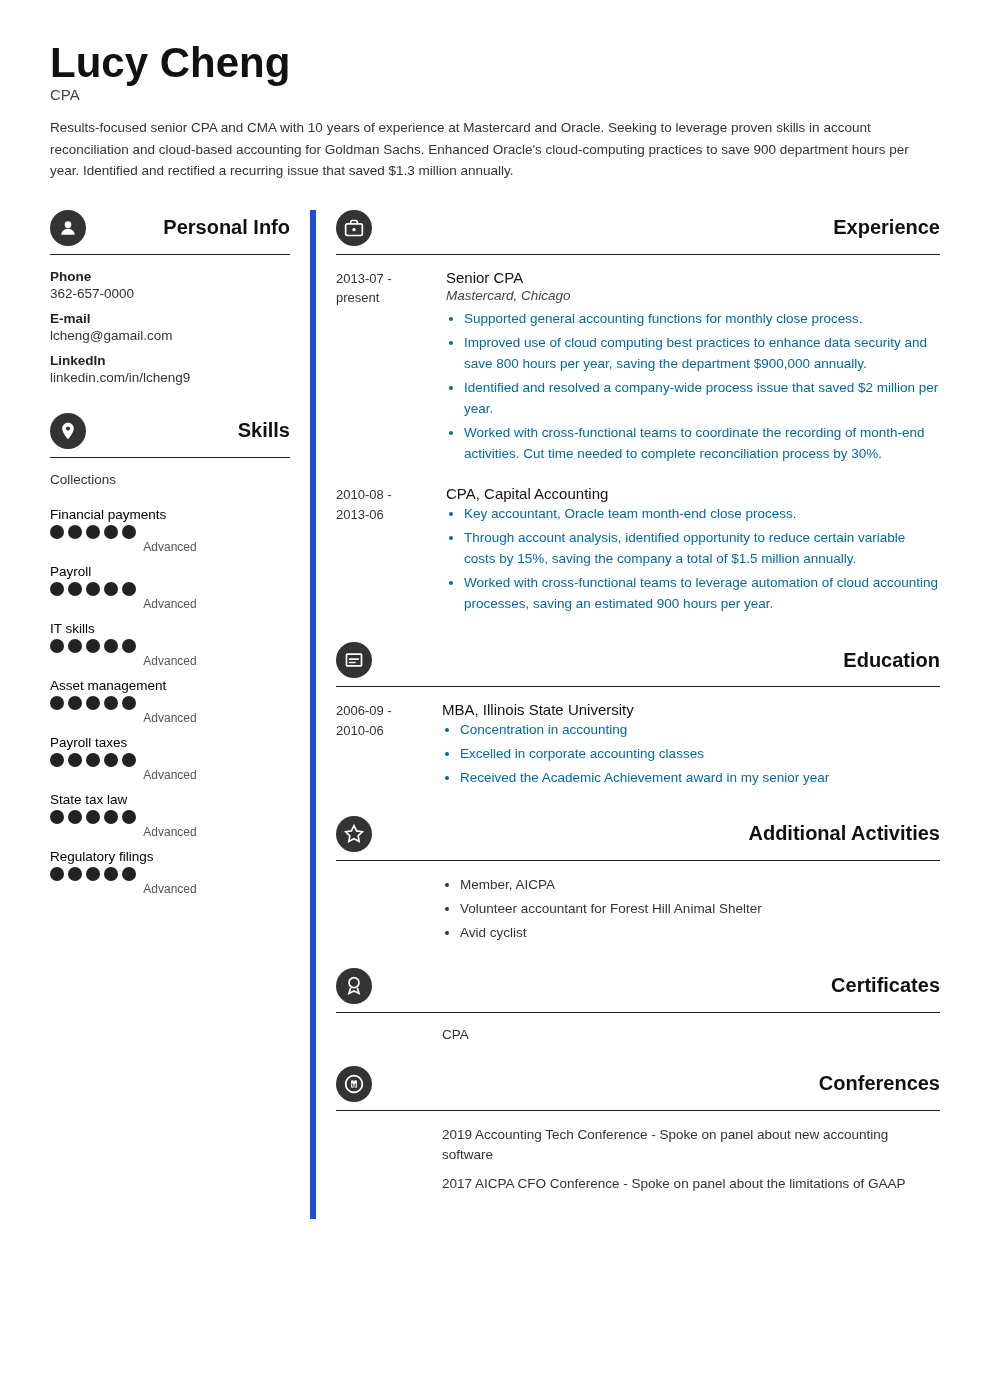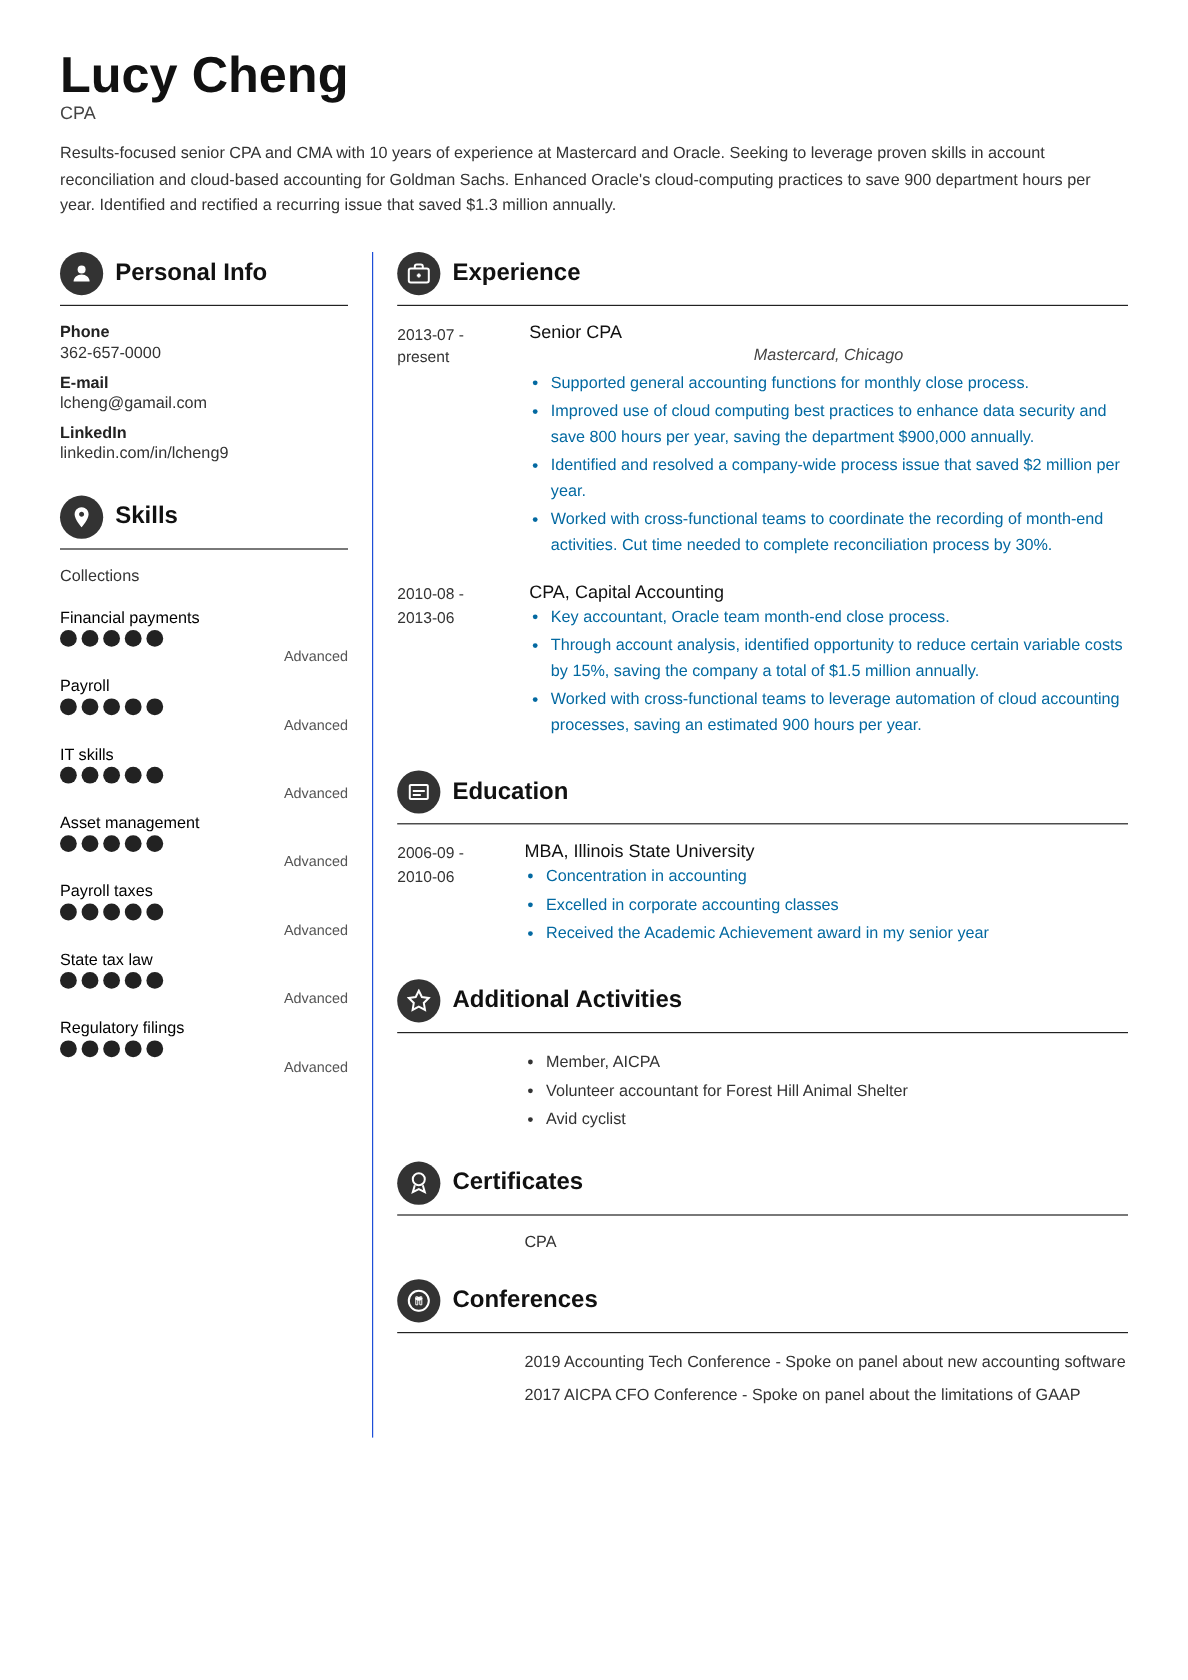--- a/index.html
+++ b/index.html
@@ -38,29 +38,30 @@
       gap: 0;
     }
     .left-col {
       width: 260px;
       flex-shrink: 0;
       padding-right: 20px;
     }
     .right-col {
       flex: 1;
       padding-left: 20px;
-      border-left: 1px solid #1d4ed8;
+      border-left: 6px solid #1d4ed8;
     }
 
     
     .section-header {
       display: flex;
       align-items: center;
       gap: 10px;
       margin-bottom: 8px;
+      justify-content: space-between;
     }
     .section-icon {
       width: 36px;
       height: 36px;
       background: #333;
       border-radius: 50%;
       display: flex;
       align-items: center;
       justify-content: center;
       color: #fff;
@@ -110,21 +111,21 @@
     }
     .dot {
       width: 14px;
       height: 14px;
       border-radius: 50%;
       background: #222;
     }
     .skill-level {
       font-size: 12px;
       color: #555;
-      text-align: right;
+      text-align: center;
     }
 
     
     .right-section {
       margin-bottom: 24px;
     }
     .experience-entry {
       display: flex;
       gap: 20px;
       margin-bottom: 18px;
@@ -143,21 +144,20 @@
       font-size: 15px;
       font-weight: 400;
       color: #111;
       margin-bottom: 2px;
     }
     .entry-company {
       font-style: italic;
       font-size: 13.5px;
       color: #444;
       margin-bottom: 6px;
-      text-align: center;
     }
     .entry-bullets {
       list-style: disc;
       padding-left: 18px;
     }
     .entry-bullets li {
       font-size: 13.5px;
       color: #0369a1;
       line-height: 1.55;
       margin-bottom: 3px;

